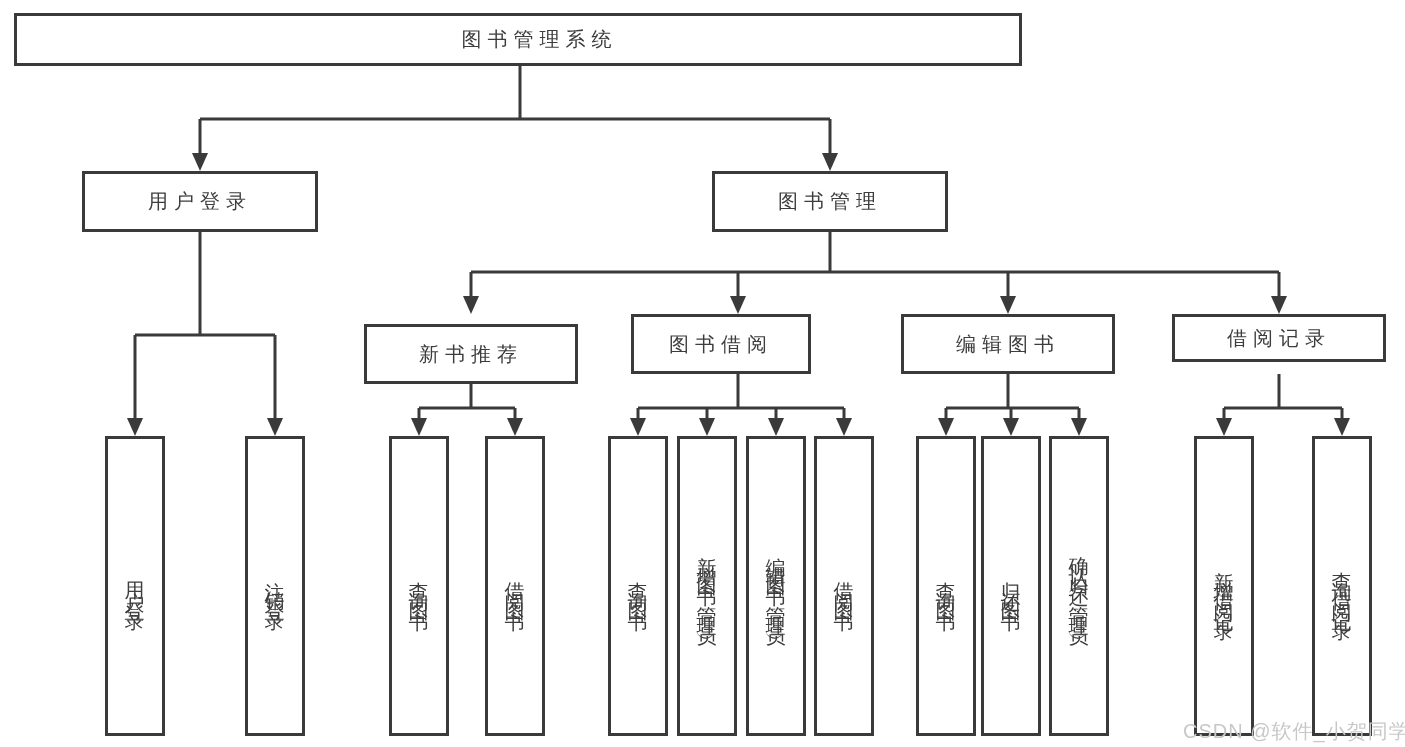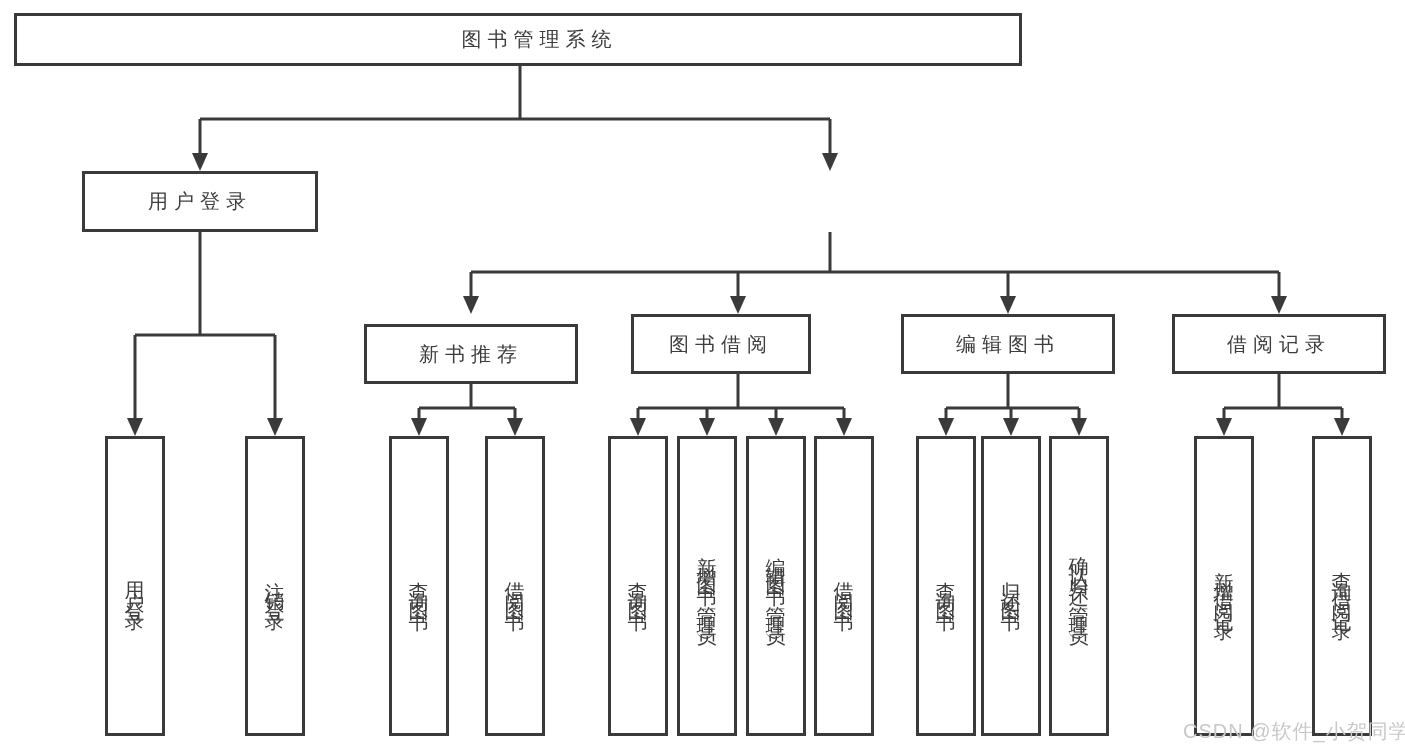--- a/index.html
+++ b/index.html
@@ -95,25 +95,26 @@
     <g>
       <path d="M1279 374 V408 M1224 408 H1342 M1224 408 V420 M1342 408 V420"></path>
       <polygon points="1216,418 1232,418 1224,436"></polygon>
       <polygon points="1334,418 1350,418 1342,436"></polygon>
     </g>
   </svg>
 
   <div class="node" style="left:14px;top:13px;width:1008px;height:53px;padding-left:43px;">图书管理系统</div>
 
   <div class="node" style="left:82px;top:171px;width:236px;height:61px;">用户登录</div>
+  <div class="node" style="left:712px;top:171px;width:236px;height:61px;">图书管理</div>
 
   <div class="node" style="left:364px;top:314px;width:214px;height:60px;margin-top:10px;">新书推荐</div>
   <div class="node" style="left:631px;top:314px;width:180px;height:60px;">图书借阅</div>
   <div class="node" style="left:901px;top:314px;width:214px;height:60px;">编辑图书</div>
-  <div class="node" style="left:1172px;top:314px;width:214px;height:60px;">借阅记录</div>
+  <div class="node" style="left:1172px;top:314px;width:214px;height:48px;">借阅记录</div>
 
   <div class="vnode" style="left:105px;">
     <span class="vtext">用户登录</span>
   </div>
   <div class="vnode" style="left:245px;">
     <span class="vtext">注销登录</span>
   </div>
 
   <div class="vnode" style="left:389px;">
     <span class="vtext">查询图书</span>

